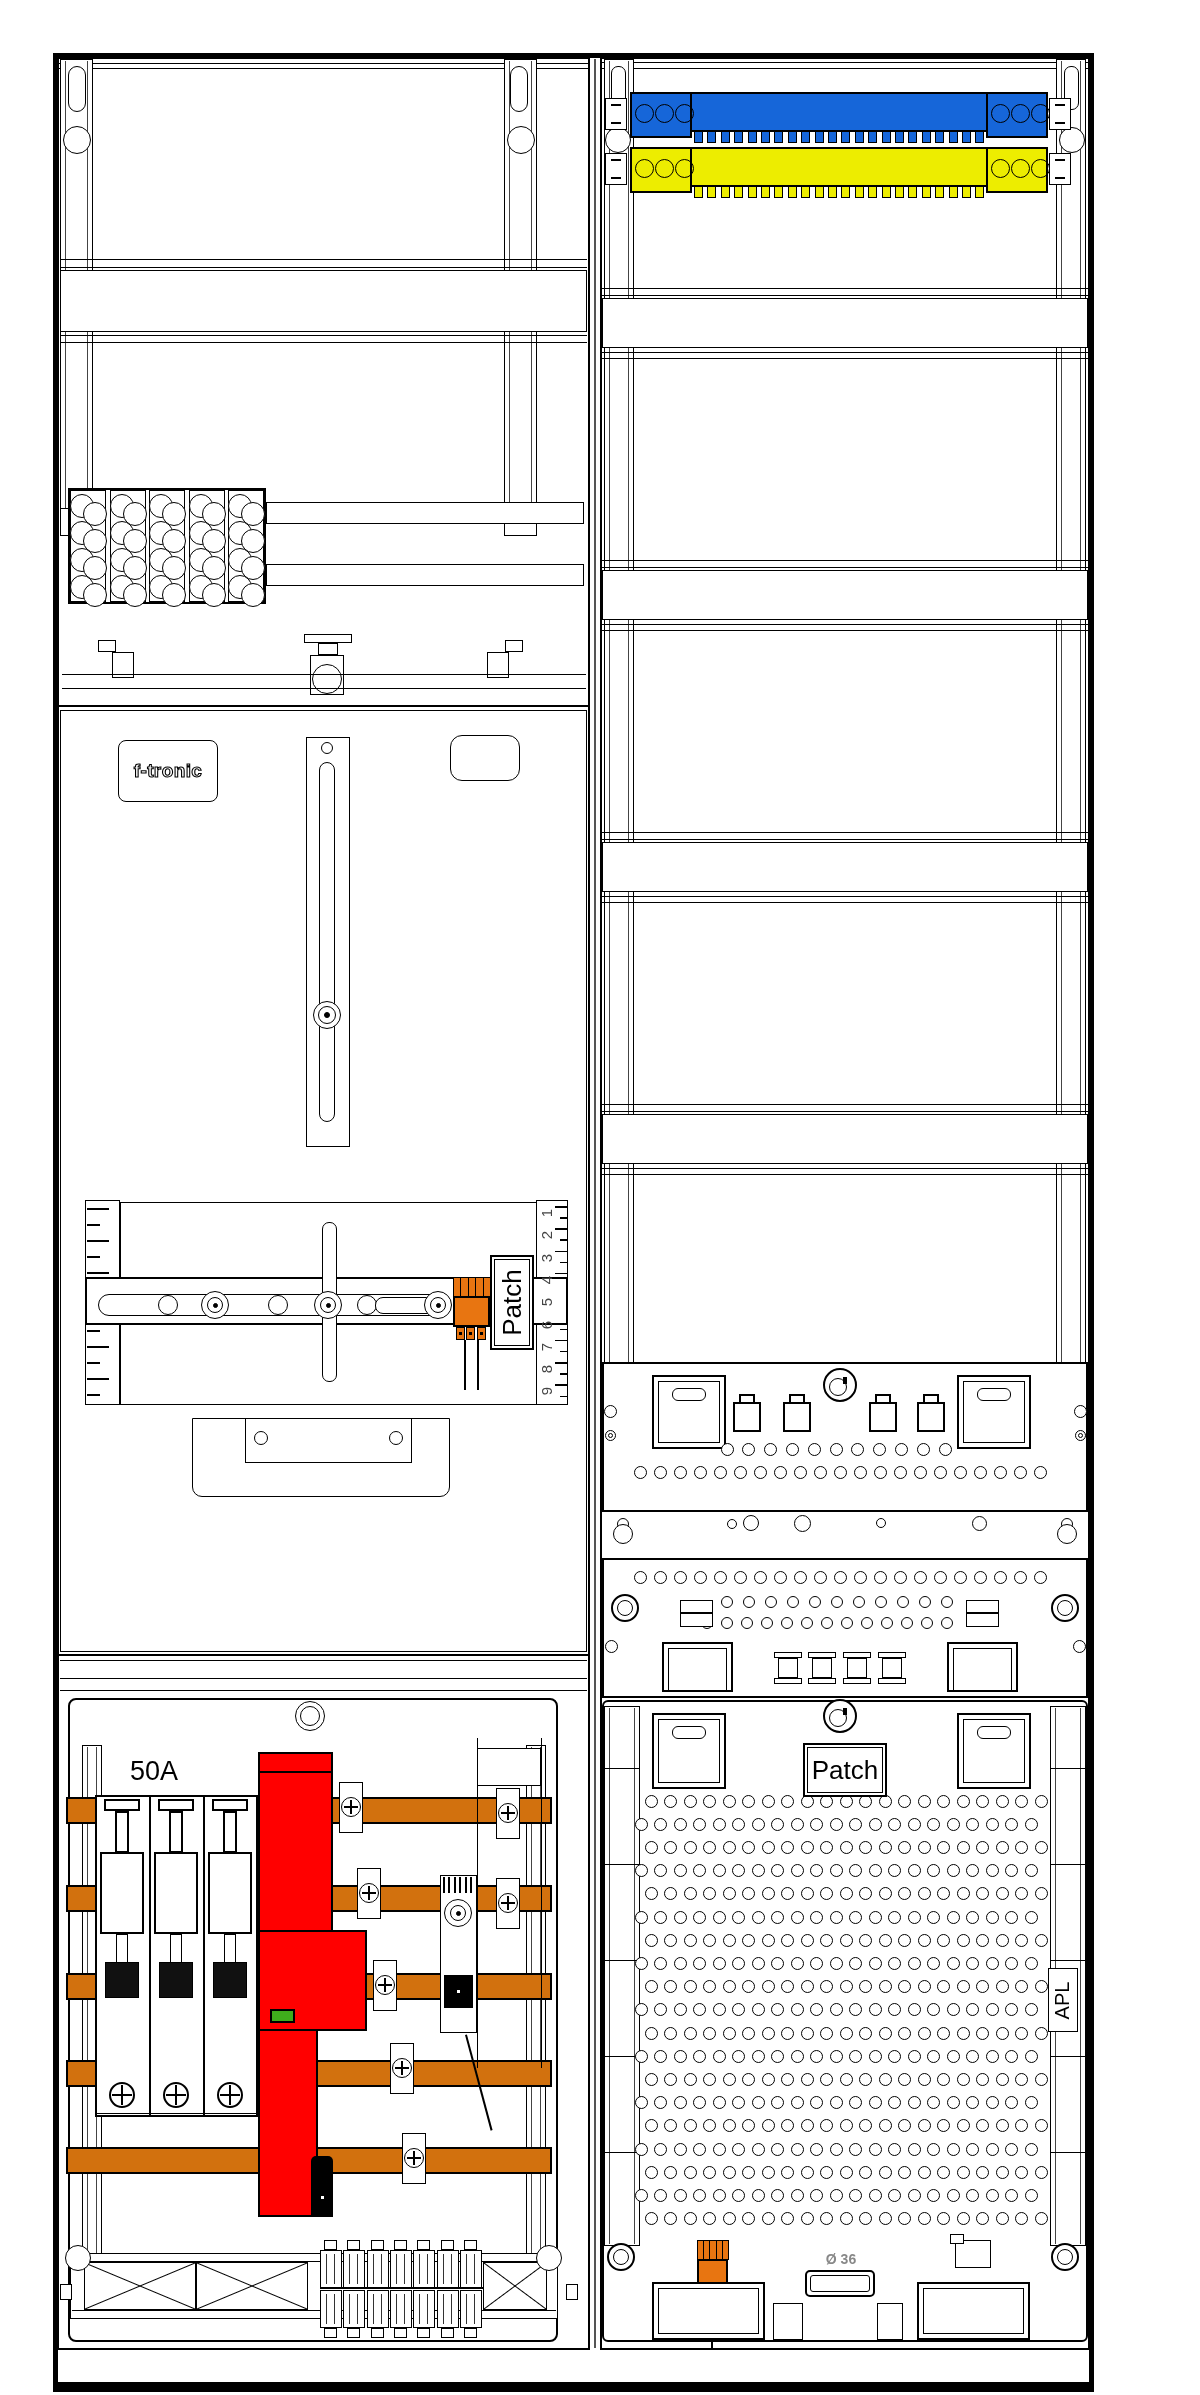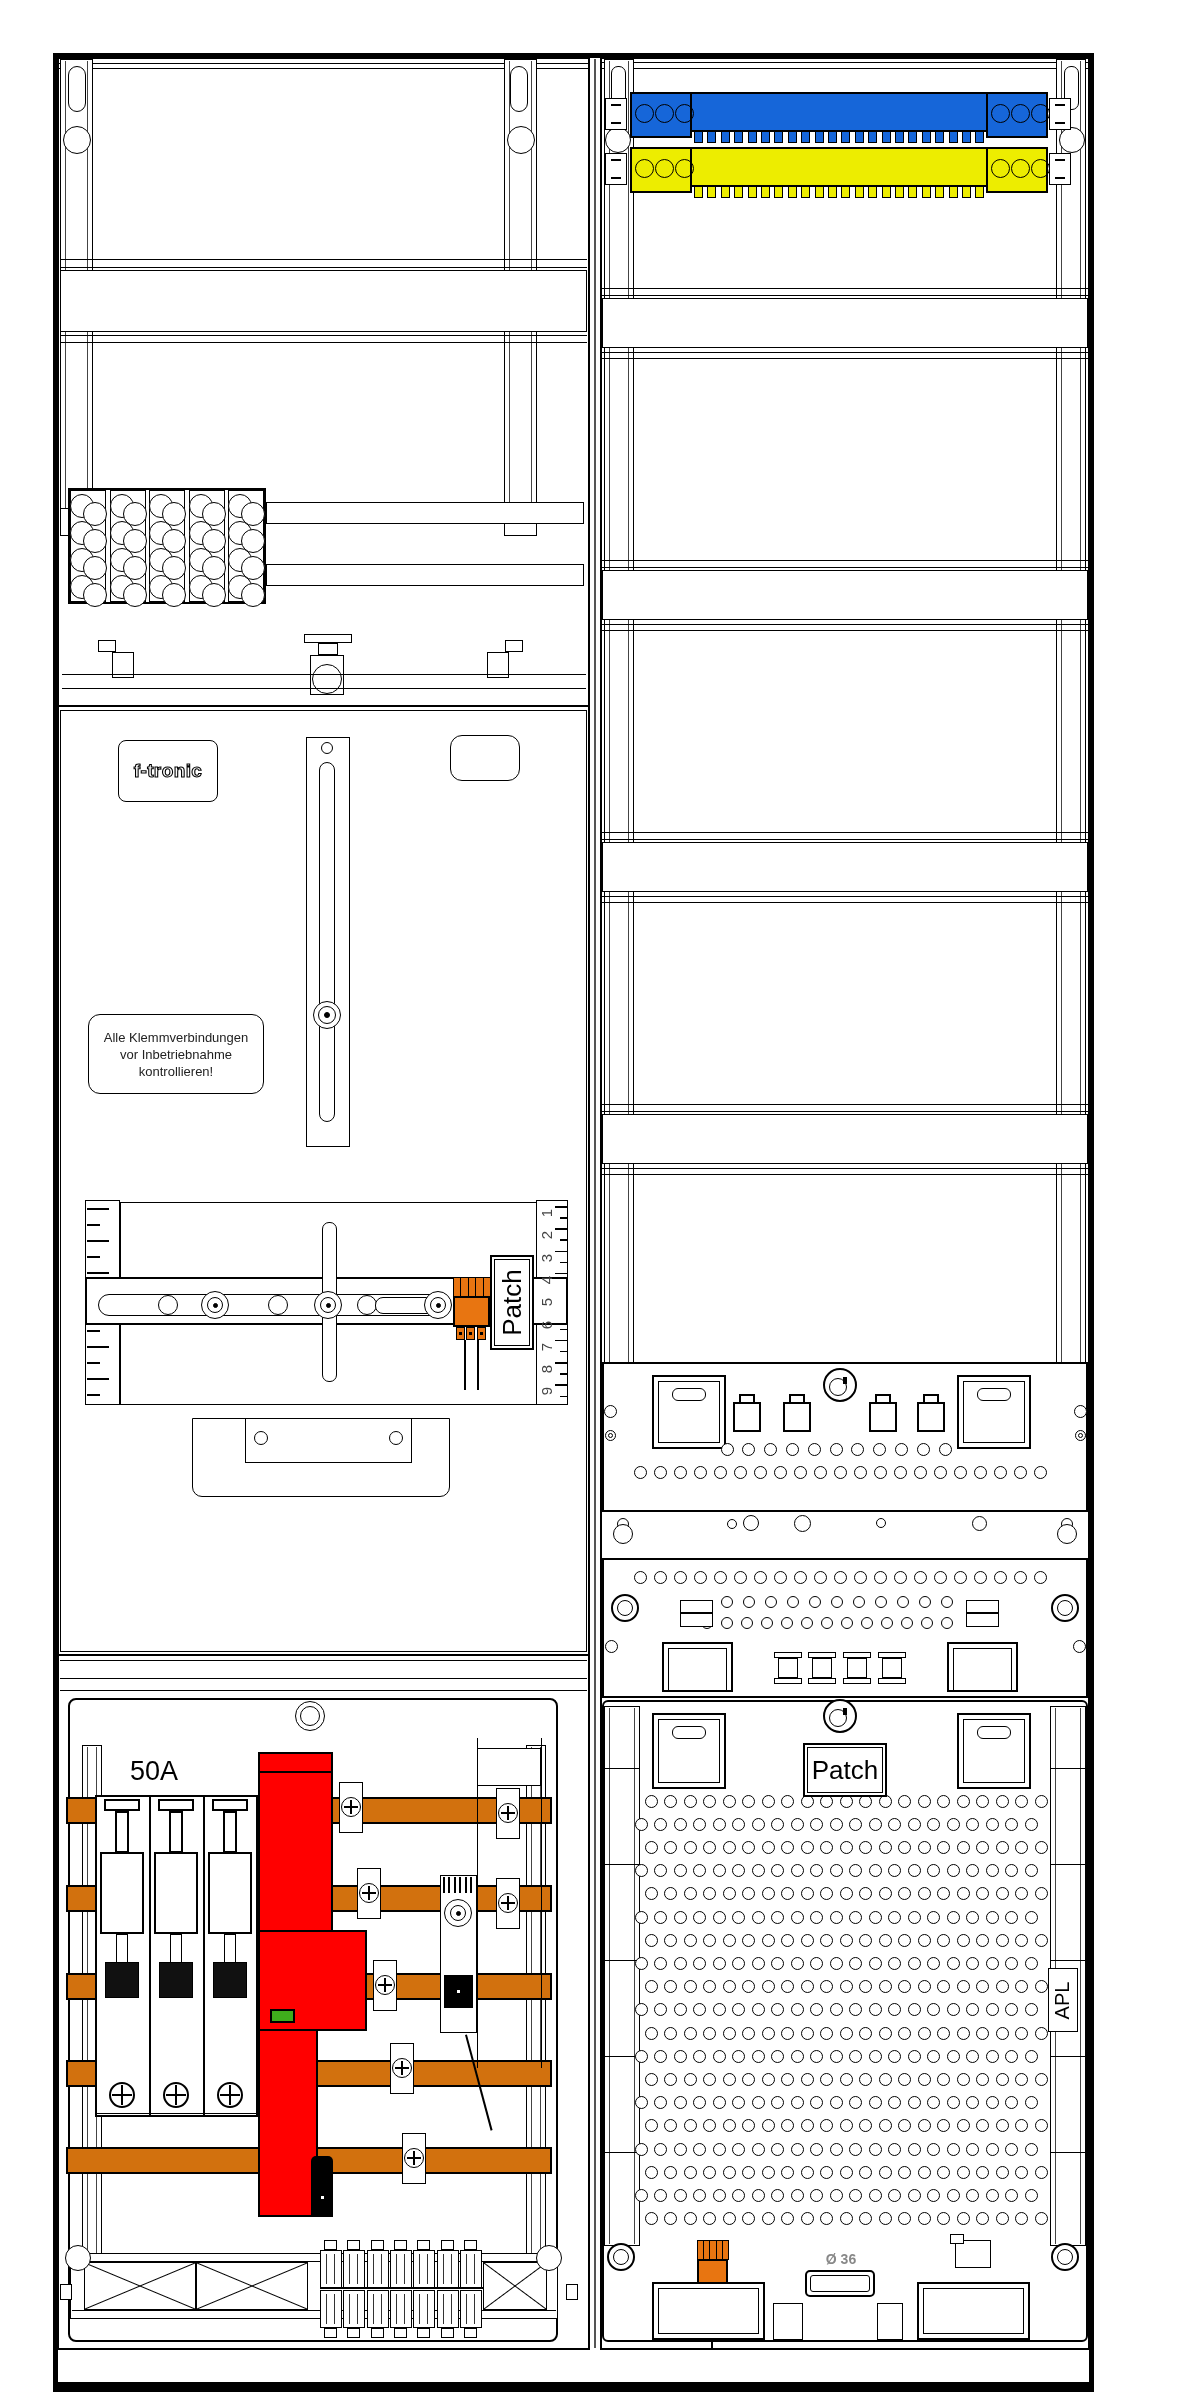--- a/index.html
+++ b/index.html
@@ -38,25 +38,20 @@
 
 <div id="canvas">
   <div id="frame" class="abs"></div>
   <div id="leftField" class="abs"></div>
   <div id="rightField" class="abs"></div>
 
   <div id="brandBox" class="abs ctr" style="z-index: 50; background: rgb(255, 255, 255);">
     <span class="outline-text">f-tronic</span>
   </div>
   <div id="roundBox" class="abs" style="z-index: 50; background: rgb(255, 255, 255);"></div>
-  <div id="warnBox" class="abs ctr" style="z-index: 50; background: rgb(255, 255, 255);">
-    <div>Alle Klemmverbindungen</div>
-    <div>vor Inbetriebnahme</div>
-    <div>kontrollieren!</div>
-  </div>
   <div id="patchLeftBox" class="abs ctr" style="z-index: 50; background: rgb(255, 255, 255);">
     <div class="inset"></div>
     <span class="vtext">Patch</span>
   </div>
   <div id="rating" class="abs" style="z-index: 50; background: transparent;">50A</div>
 
   <div id="patchRightBox" class="abs ctr" style="z-index: 50; background: rgb(255, 255, 255);">
     <div class="inset"></div>
     <span>Patch</span>
   </div>

